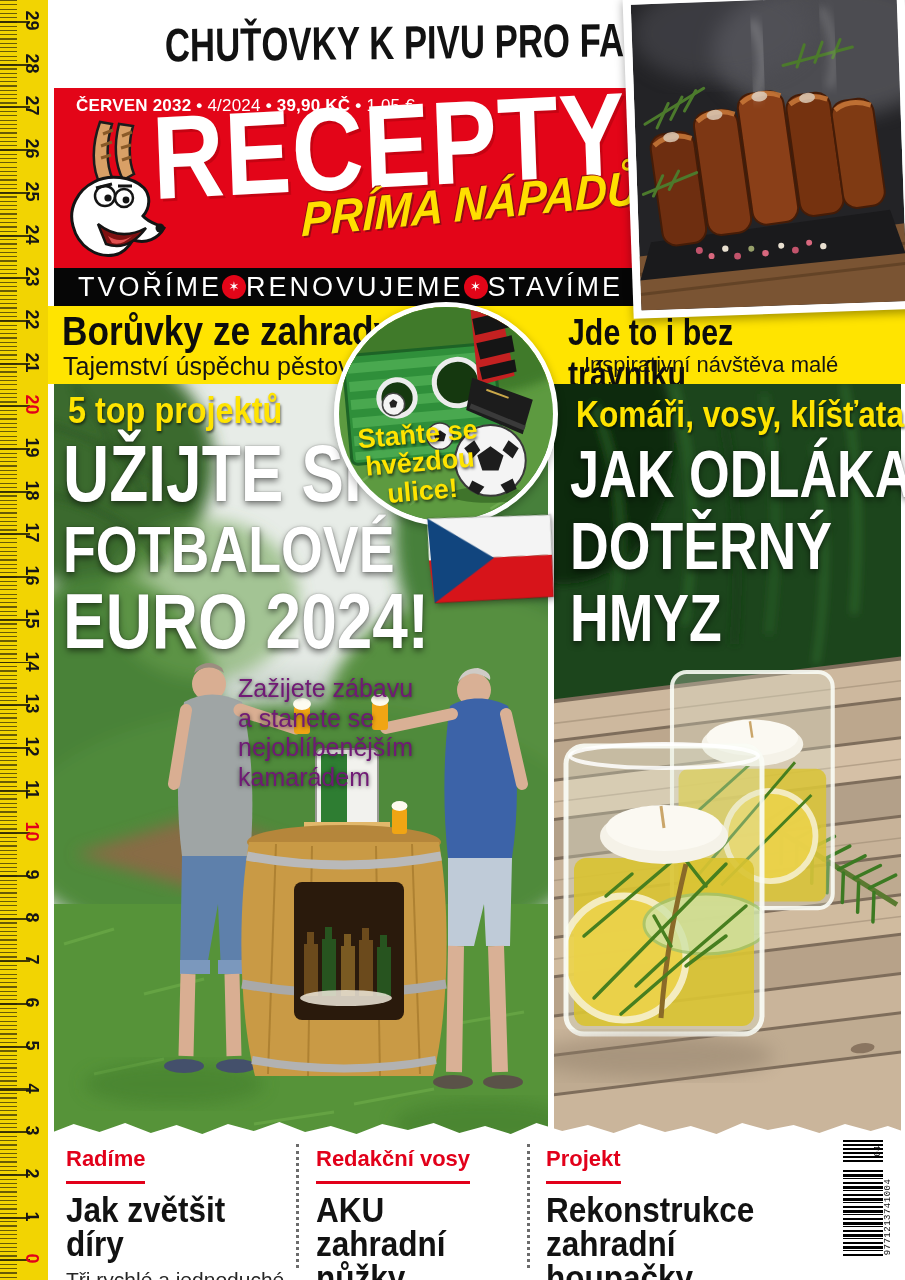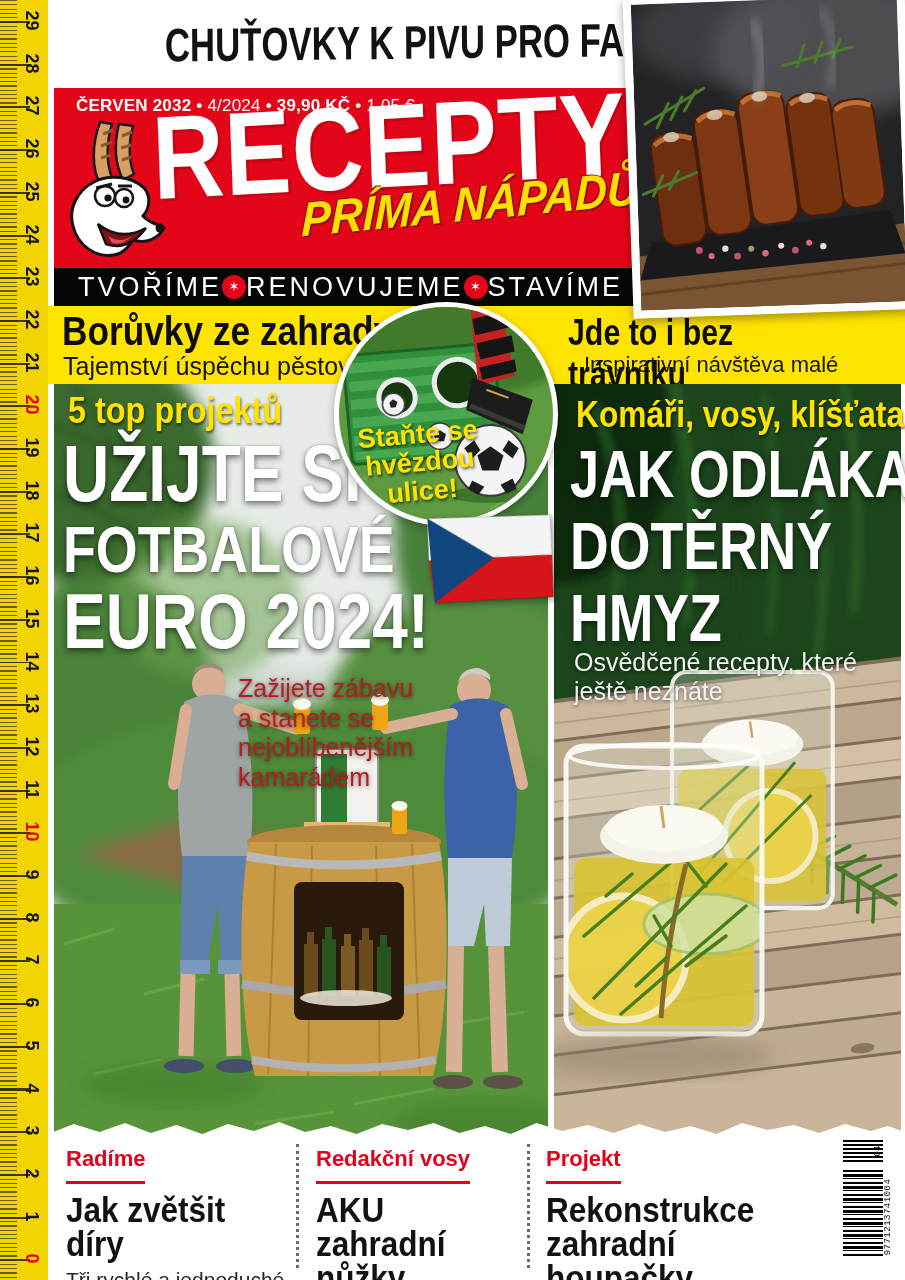--- a/index.html
+++ b/index.html
@@ -52,21 +52,21 @@
   #panel-left{left:6px;top:384px;width:494px;height:760px;overflow:hidden;}
   #panel-right{left:506px;top:384px;width:347px;height:760px;overflow:hidden;}
   
   .kicker{font-size:36px;font-weight:900;color:#ffe400;text-shadow:1px 2px 3px rgba(0,0,0,.6);}
   .bighead{font-weight:900;color:#fff;line-height:1;
     text-shadow:0 3px 7px rgba(0,0,0,.5),0 0 2px rgba(0,0,0,.35);}
   #fl-kicker{left:20px;top:390px;z-index:4;}
   #fl-l1{left:15px;top:434px;font-size:80px;z-index:4;}
   #fl-l2{left:15px;top:518px;font-size:64px;z-index:4;}
   #fl-l3{left:15px;top:582px;font-size:78px;z-index:4;}
-  #fl-sub{left:190px;top:674px;z-index:4;font-size:25px;color:#b91c1c;line-height:1.18;
+  #fl-sub{left:190px;top:674px;z-index:4;font-size:25px;color:#701a75;line-height:1.18;
     text-shadow:0 1px 4px rgba(0,0,0,.6);}
   
   #fr-kicker{left:528px;top:394px;z-index:4;}
   #fr-l1{left:522px;top:440px;font-size:67px;z-index:4;}
   #fr-l2{left:522px;top:512px;font-size:67px;z-index:4;}
   #fr-l3{left:522px;top:584px;font-size:67px;z-index:4;}
   #fr-sub{left:526px;top:648px;z-index:4;font-size:25px;color:#f2f2f2;line-height:1.15;
     text-shadow:0 1px 4px rgba(0,0,0,.6);}
   
   #circle-inset{left:286px;top:302px;width:214px;height:214px;border-radius:50%;
@@ -496,22 +496,20 @@
     <span id="fl-l3" class="abs bighead cond" style="transform:scaleX(.82)">EURO 2024!</span>
     <div id="fl-sub" class="abs ml">Zažijete zábavu
 a stanete se
 nejoblíbenějším
 kamarádem</div>
 
     <span id="fr-kicker" class="abs kicker cond" style="transform:scaleX(.88)">Komáři, vosy, klíšťata</span>
     <span id="fr-l1" class="abs bighead cond" style="transform:scaleX(.78)">JAK ODLÁKAT</span>
     <span id="fr-l2" class="abs bighead cond" style="transform:scaleX(.8)">DOTĚRNÝ</span>
     <span id="fr-l3" class="abs bighead cond" style="transform:scaleX(.8)">HMYZ</span>
-    <div id="fr-sub" class="abs ml">Osvědčené recepty, které
-ještě neznáte</div>
 
     <div id="ribs-photo" class="abs">
       <svg width="266" height="306" viewBox="0 0 266 306">
         <defs>
           <filter id="sb10">
               <feGaussianBlur stdDeviation="10"></feGaussianBlur>
             </filter>
           <filter id="sb5">
               <feGaussianBlur stdDeviation="5"></feGaussianBlur>
             </filter>

